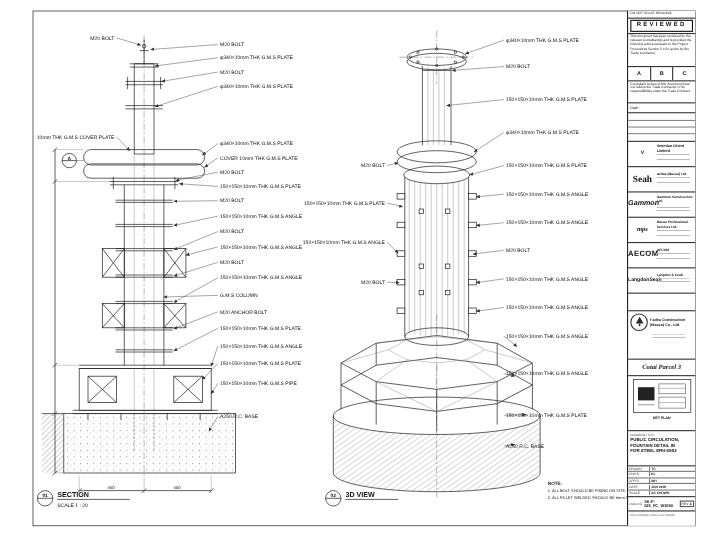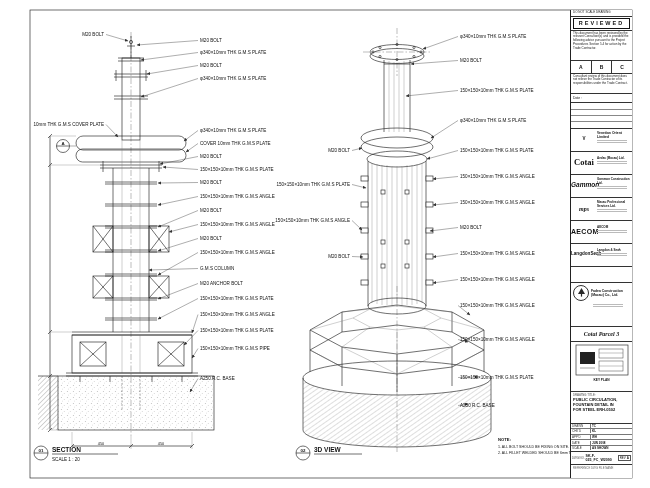--- a/index.html
+++ b/index.html
@@ -465,21 +465,21 @@
   </div>
 
   <div class="tb company c-vol">
     <div class="clogo">V</div>
     <div class="cinfo">
       <div class="cname">Venetian Orient Limited</div>
       <div class="addr"></div>
     </div>
   </div>
   <div class="tb company c-aedas">
-    <div class="clogo">Cotai</div>
+    <div class="clogo">Seah</div>
     <div class="cinfo">
       <div class="cname">Aedas (Macau) Ltd.</div>
       <div class="addr"></div>
     </div>
   </div>
   <div class="tb company c-gammon">
     <div class="clogo">Gammon</div>
     <div class="cinfo">
       <div class="cname">Gammon Construction Ltd.</div>
       <div class="addr"></div>

